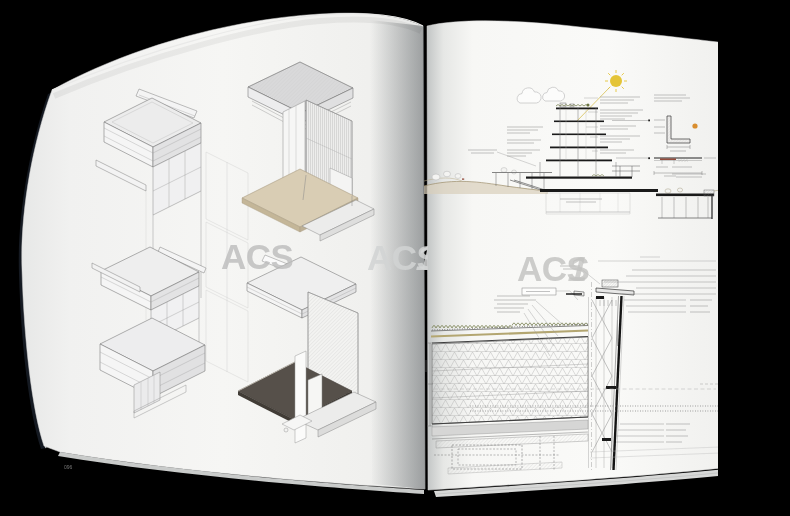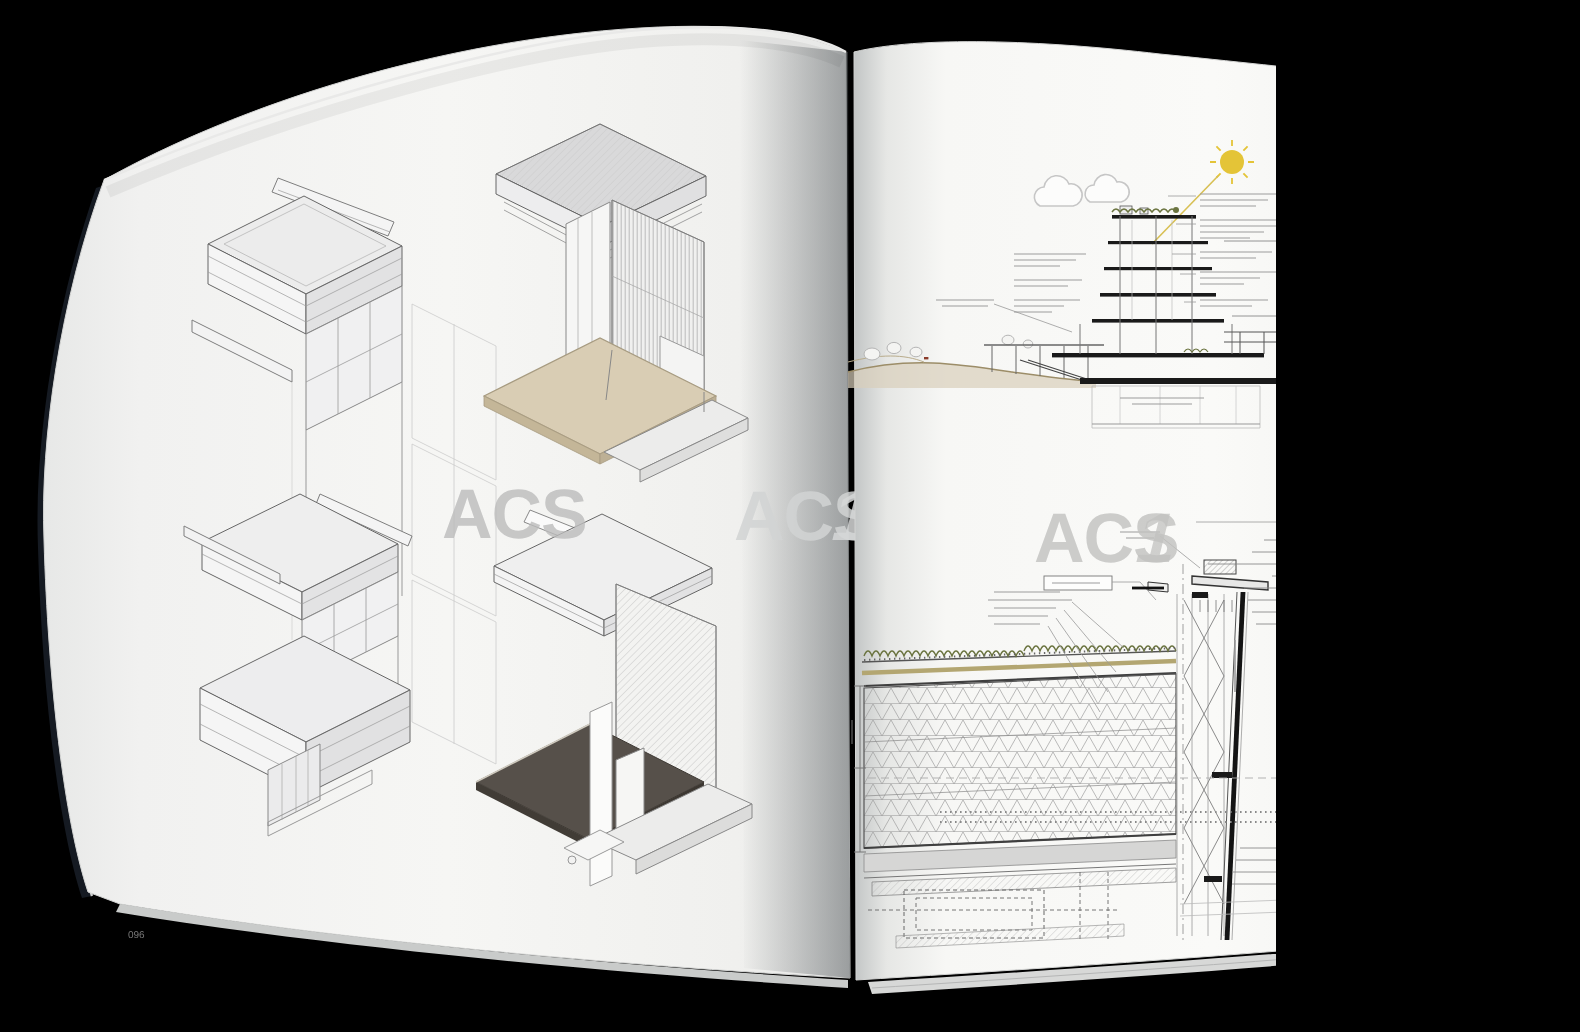--- a/index.html
+++ b/index.html
@@ -1,16 +1,16 @@
 <!DOCTYPE html>
 <html><head>
 <meta charset="utf-8">
 <style>
   html,body{margin:0;padding:0;background:#000;}
-  .stage{position:relative;width:638px;height:516px;background:#000;overflow:hidden;}
+  .stage{position:relative;width:718px;height:516px;background:#000;overflow:hidden;}
   svg{display:block;}
   svg text{font-family:"Liberation Sans","DejaVu Sans",sans-serif;}
   .wm{font-weight:700;letter-spacing:-0.5px;}
 </style>
 </head>
 <body>
 
 <div class="stage">
 <svg width="790" height="516" viewBox="0 0 790 516">
   <defs>

